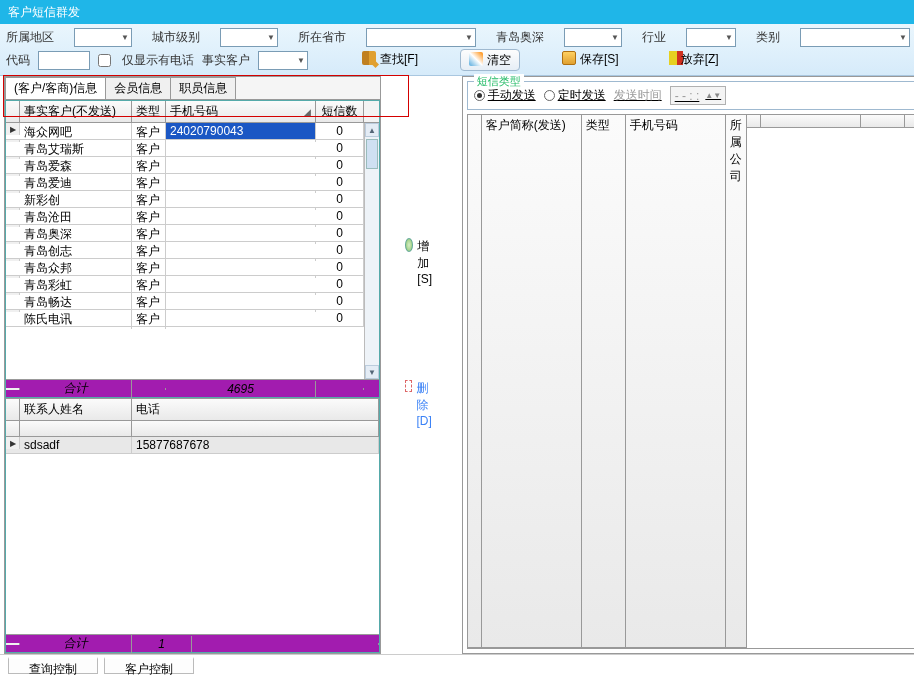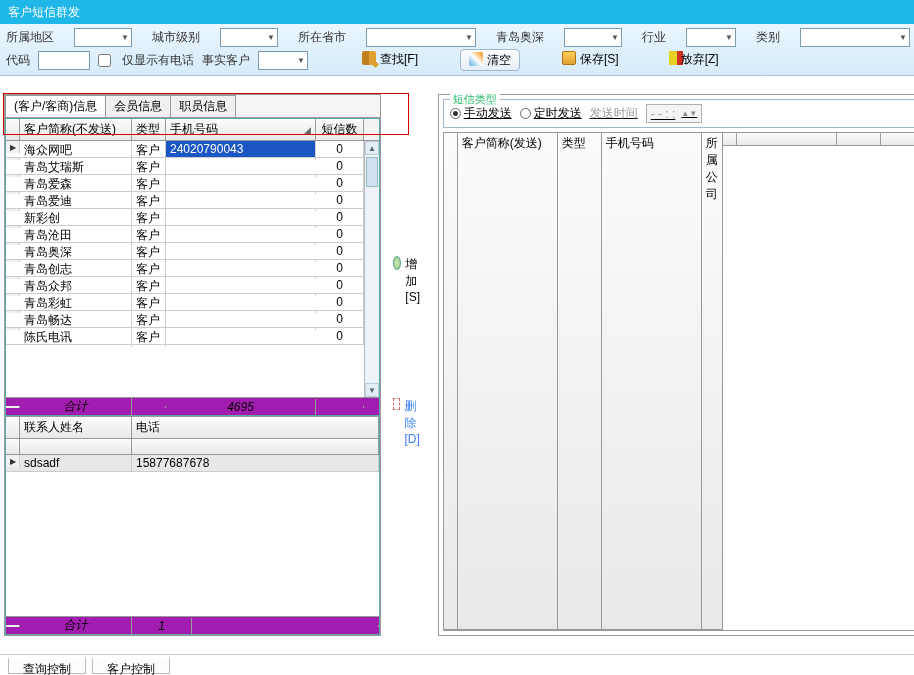--- a/index.html
+++ b/index.html
@@ -22,21 +22,21 @@
 .icon { display: inline-block; width: 14px; height: 14px; }
 .i-search { background: conic-gradient(#e0a030 0 50%, #c08020 0 100%); border-radius: 2px; position: relative; }
 .i-search::after { content: ""; position: absolute; right: -2px; bottom: -2px; width: 5px; height: 5px; background: #e0a030; transform: rotate(45deg); }
 .i-clear { background: linear-gradient(45deg,#5ad,#fff,#f80); border-radius: 2px; }
 .i-save { background: linear-gradient(#ffd060,#e0a030); border: 1px solid #b07010; border-radius: 2px; }
 .i-discard { width: 8px; height: 14px; background: #e6d020; box-shadow: 6px 0 0 #d03020; }
 .i-add { width: 14px; height: 14px; border-radius: 50%; background: radial-gradient(#d6eec6,#8ac46a); border: 1px solid #6a9; }
 .i-del { width: 12px; height: 12px; border: 1px dashed #d66; }
 
 
-.content { display: flex; gap: 4px; padding: 18px 4px; height: 578px; }
+.content { display: flex; gap: 16px; padding: 0 4px; height: 578px; }
 .left { width: 440px; display: flex; flex-direction: column; border: 1px solid #999; }
 .mid  { width: 64px; display: flex; flex-direction: column; align-items: center; justify-content: flex-start; gap: 120px; padding-top: 160px; }
 .right{ flex: 1; display: flex; flex-direction: column; border: 1px solid #999; }
 
 
 .tabs { display: flex; border-bottom: 1px solid #999; background: #f5f5f5; position: relative; }
 .tab { padding: 2px 8px; border: 1px solid #999; border-bottom: none; background: #f0f0f0; margin-right: -1px; cursor: pointer; }
 .tab.active { background: #fff; }
 .redbox { position: absolute; top: -2px; left: -2px; width: 406px; height: 42px; border: 1px solid #d40000; pointer-events: none; z-index: 5; }
 
@@ -79,21 +79,21 @@
 .dt-spin .sp { font-size: 8px; color: #888; }
 
 .textarea { border: 1px solid #8aa; height: 120px; margin: 2px 4px 4px 4px; background: #fff; }
 
 
 .g3 { margin: 0 4px 4px 4px; flex: 1; display: flex; flex-direction: row; border: 1px solid #999; }
 .g3 .c1 { width: 100px; } .g3 .c2 { width: 44px; } .g3 .c3 { width: 100px; } .g3 .c4 { flex: 1; }
 
 
 .bottom-tabs { display: flex; gap: 6px; padding: 3px 8px; border-top: 1px solid #ccc; background: #fff; height: 23px; }
-.bottom-tabs .btab { padding: 2px 14px; border: 1px solid #bbb; border-top: 2px solid #fff; margin-top: -1px; background: #fdfdfd; cursor: pointer; }
+.bottom-tabs .btab { padding: 2px 20px; border: 1px solid #bbb; border-top: 2px solid #fff; margin-top: -1px; background: #fdfdfd; cursor: pointer; }
 
 .shade { background: #e8e8e8; }
 </style>
 </head>
 <body>
 
 <div class="titlebar">
   <span>客户短信群发</span>
 </div>
 
@@ -172,21 +172,21 @@
     <div class="tabs" style="position:relative">
       <div class="redbox"></div>
       <div class="tab active">(客户/客商)信息</div>
       <div class="tab">会员信息</div>
       <div class="tab">职员信息</div>
     </div>
 
     <div class="grid g1">
       <div class="ghead">
         <div class="gc rowhdr"></div>
-        <div class="gc c1">客户简称(不发送)</div>
+        <div class="gc c1">事实客户(不发送)</div>
         <div class="gc c2">类型</div>
         <div class="gc c3">
             <span>手机号码</span>
             <span style="font-size:9px;color:#666">◢</span>
           </div>
         <div class="gc c4">短信数</div>
       </div>
       <div class="g1wrap">
         <div class="g1body gbody" id="g1-body">
             <div class="gr sel">

